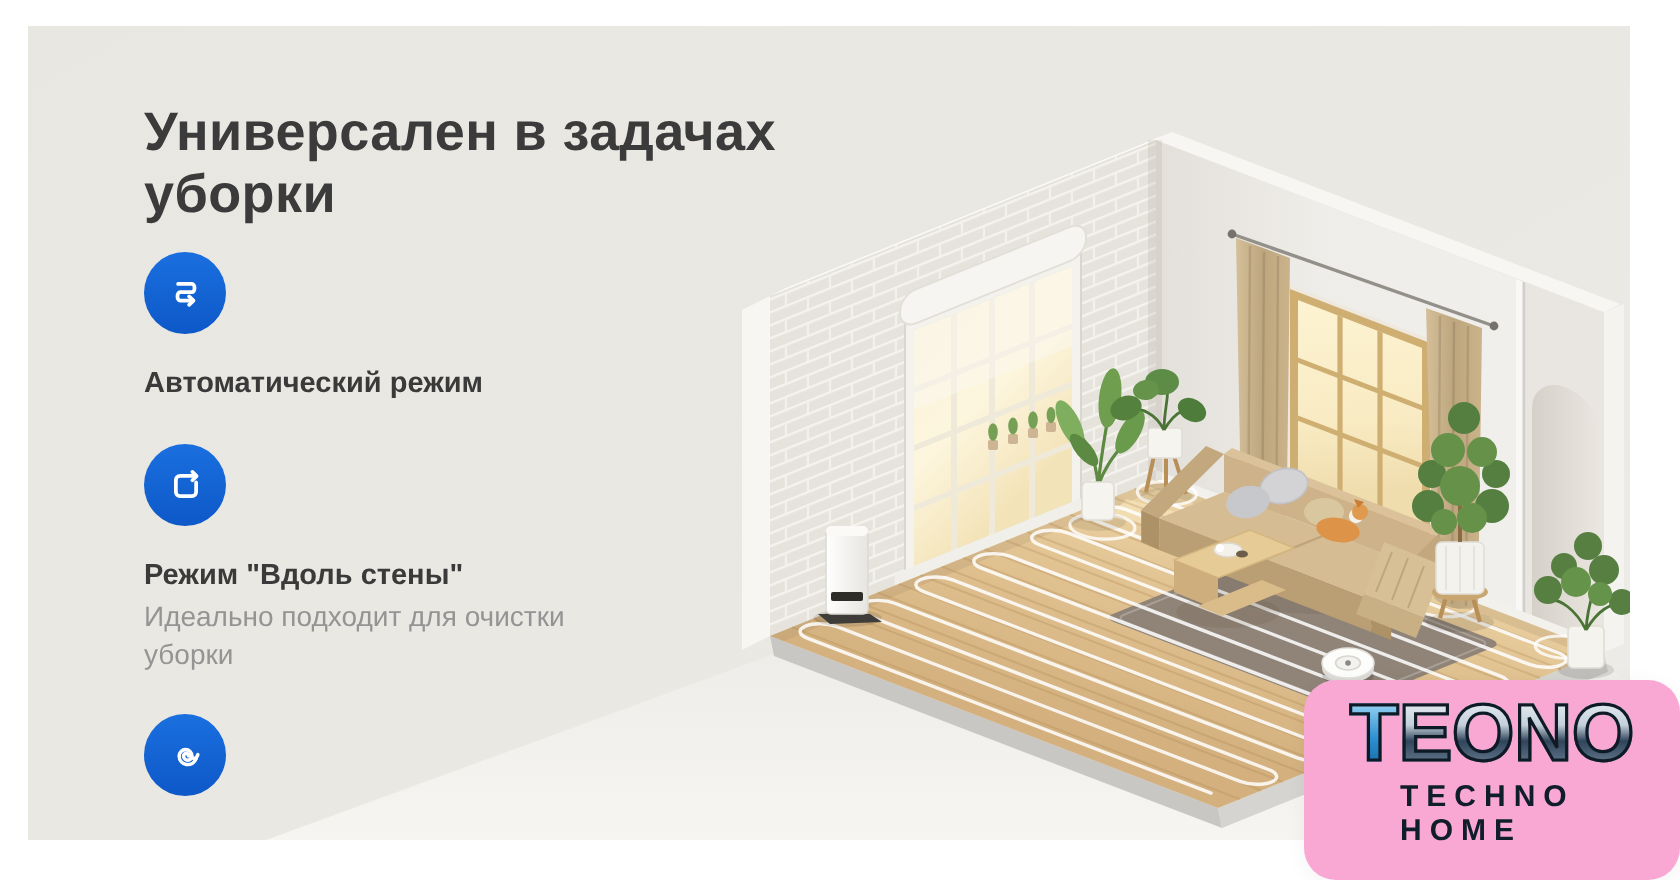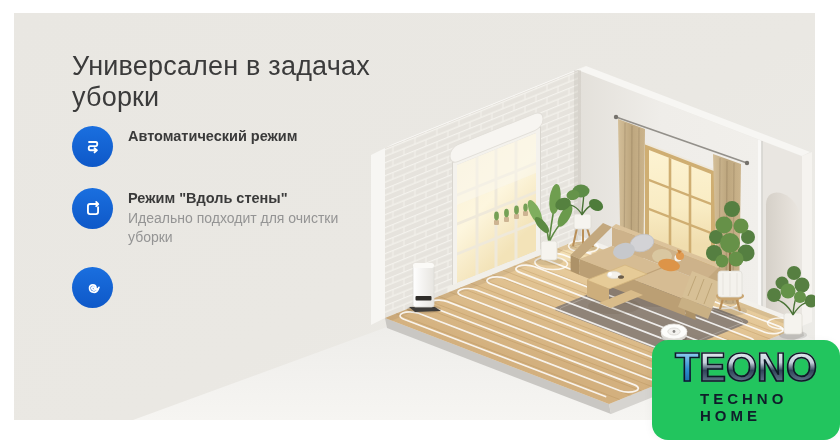--- a/index.html
+++ b/index.html
@@ -2,32 +2,32 @@
 <html><head>
 <meta charset="utf-8">
 <style>
   html,body{margin:0;padding:0;background:#fff;}
   .stage{position:relative;width:840px;height:440px;background:#ffffff;overflow:hidden;
          font-family:"Liberation Sans","DejaVu Sans",sans-serif;}
   .card{position:absolute;left:14px;top:13px;width:801px;height:407px;overflow:hidden;
         background:linear-gradient(150deg,#e9e7e2 0%,#eae8e3 55%,#edece8 100%);}
   .room{position:absolute;left:0;top:0;width:801px;height:407px;}
   .copy{position:absolute;left:58px;top:38px;width:345px;}
-  .title{font-size:27px;font-weight:400;color:#3b3b3b;margin:0;letter-spacing:0.2px;}
+  .title{font-size:27px;font-weight:700;color:#3b3b3b;margin:0;letter-spacing:0.2px;}
   .para{margin:15px 0 0 0;font-size:17px;line-height:20px;color:#5d5d5d;width:336px;}
   .features{margin-top:13px;display:flex;flex-direction:column;gap:21px;}
-  .feat{display:flex;align-items:flex-start;gap:15px;}
+  .feat{display:flex;align-items:flex-start;gap:15px;flex-direction:column;}
   .feat-icon{flex:0 0 41px;width:41px;height:41px;border-radius:50%;
              background:linear-gradient(180deg,#1a6fdf,#0e58c8);
              display:flex;align-items:center;justify-content:center;}
   .feat-icon svg{width:22px;height:22px;}
   .feat-txt{padding-top:1px;}
   .feat-title{font-size:14.5px;font-weight:700;color:#3a3a3a;line-height:1.25;}
   .feat-desc{font-size:14px;color:#949494;line-height:18.5px;width:218px;margin-top:2px;}
-  .logo-card{position:absolute;left:652px;top:340px;width:188px;height:100px;background:#22c55e;
+  .logo-card{position:absolute;left:652px;top:340px;width:188px;height:100px;background:#f9a8d4;
              border-radius:16px;box-shadow:0 2px 10px rgba(0,0,0,0.05);
              display:flex;flex-direction:column;align-items:center;justify-content:flex-start;padding-top:7px;box-sizing:border-box;}
   .brand{font-size:40px;font-weight:800;line-height:1;letter-spacing:0px;
          -webkit-text-stroke:1.6px #0e1a26;}
   .brand .lt{background:linear-gradient(180deg,#aee2fb 5%,#2e8fd0 55%,#0c5c97 100%);
              -webkit-background-clip:text;background-clip:text;color:transparent;}
   .brand .rest{background:linear-gradient(180deg,#f7fafc 0%,#c3cfda 40%,#31455a 58%,#7f95a9 100%);
              -webkit-background-clip:text;background-clip:text;color:transparent;}
   .tagline{margin-top:3px;font-size:15px;font-weight:700;letter-spacing:4px;color:#101d2a;margin-left:48px;}
 </style>

